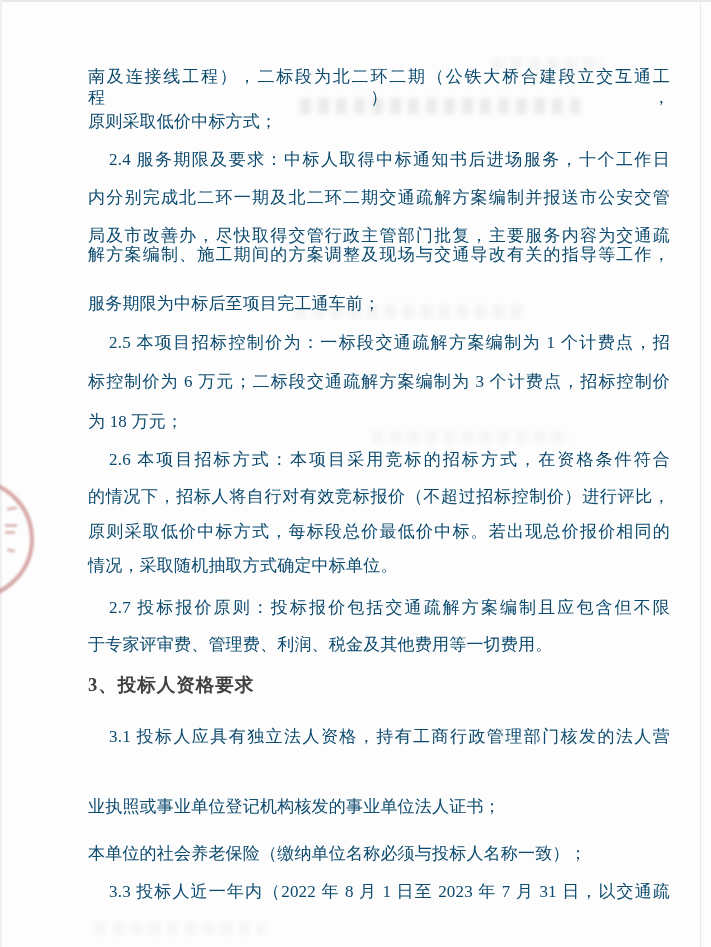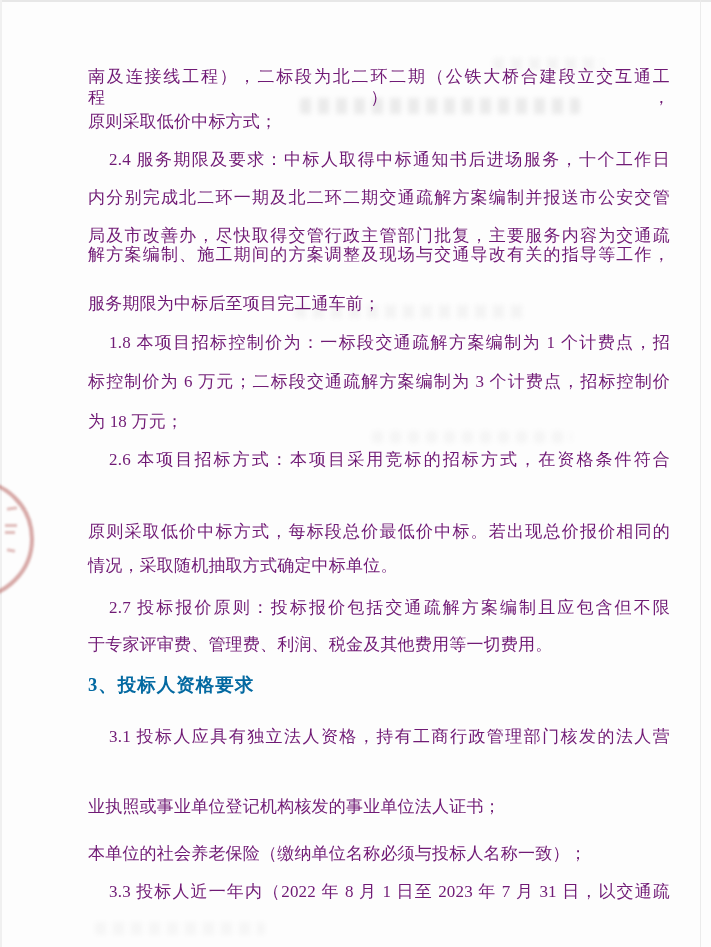--- a/index.html
+++ b/index.html
@@ -20,35 +20,35 @@
   .edge-left   { position:absolute; top:0; left:0; width:2px; height:947px; background:#f0f0f0; }
   .edge-right  { position:absolute; top:0; left:700px; width:1px; height:947px; background:#ebebeb; }
 
   
   .tline {
     position: absolute;
     left: 88px;
     width: 582px;
     font-size: 17px;
     line-height: 1.25;
-    color: #701a75;
+    color: #0c4a6e;
     letter-spacing: 0.2px;
     white-space: nowrap;
   }
   .tline.fill {
     white-space: normal;
     text-align: justify;
     text-align-last: justify;
   }
   .tline.indent { padding-left: 21px; width: 561px; }
   .tline.heading {
     font-weight: bold;
     font-size: 18.5px;
     letter-spacing: 1px;
-    color: #0369a1;
+    color: #404040;
   }
 
   
   .seal-arc {
     position: absolute;
     left: -86px; top: 479px;
     width: 112px; height: 112px;
     border-radius: 50%;
     border: 4px solid rgba(178, 84, 80, 0.50);
     filter: blur(1.2px);
@@ -100,24 +100,25 @@
   <div class="smudge s4"></div>
   <div class="smudge s5"></div>
 
   <div class="tline fill" style="top:66px">南及连接线工程），二标段为北二环二期（公铁大桥合建段立交互通工程），</div>
   <div class="tline" style="top:111px">原则采取低价中标方式；</div>
   <div class="tline fill indent" style="top:149px">2.4 服务期限及要求：中标人取得中标通知书后进场服务，十个工作日</div>
   <div class="tline fill" style="top:225px">局及市改善办，尽快取得交管行政主管部门批复，主要服务内容为交通疏</div>
   <div class="tline fill" style="top:187px">内分别完成北二环一期及北二环二期交通疏解方案编制并报送市公安交管</div>
   <div class="tline fill" style="top:244px">解方案编制、施工期间的方案调整及现场与交通导改有关的指导等工作，</div>
   <div class="tline" style="top:293px">服务期限为中标后至项目完工通车前；</div>
-  <div class="tline fill indent" style="top:332px">1.8 本项目招标控制价为：一标段交通疏解方案编制为 1 个计费点，招</div>
+  <div class="tline fill indent" style="top:332px">2.5 本项目招标控制价为：一标段交通疏解方案编制为 1 个计费点，招</div>
   <div class="tline fill" style="top:371px">标控制价为 6 万元；二标段交通疏解方案编制为 3 个计费点，招标控制价</div>
   <div class="tline" style="top:411px">为 18 万元；</div>
   <div class="tline fill indent" style="top:449px">2.6 本项目招标方式：本项目采用竞标的招标方式，在资格条件符合</div>
+  <div class="tline fill" style="top:486px">的情况下，招标人将自行对有效竞标报价（不超过招标控制价）进行评比，</div>
   <div class="tline fill" style="top:521px">原则采取低价中标方式，每标段总价最低价中标。若出现总价报价相同的</div>
   <div class="tline" style="top:555px">情况，采取随机抽取方式确定中标单位。</div>
   <div class="tline fill indent" style="top:597px">2.7 投标报价原则：投标报价包括交通疏解方案编制且应包含但不限</div>
   <div class="tline" style="top:634px">于专家评审费、管理费、利润、税金及其他费用等一切费用。</div>
   <div class="tline heading" style="top:674px">3、投标人资格要求</div>
   <div class="tline fill indent" style="top:726px">3.1 投标人应具有独立法人资格，持有工商行政管理部门核发的法人营</div>
   <div class="tline" style="top:796px">业执照或事业单位登记机构核发的事业单位法人证书；</div>
   <div class="tline" style="top:843px">本单位的社会养老保险（缴纳单位名称必须与投标人名称一致）；</div>
   <div class="tline fill indent" style="top:881px">3.3 投标人近一年内（2022 年 8 月 1 日至 2023 年 7 月 31 日，以交通疏</div>
 

